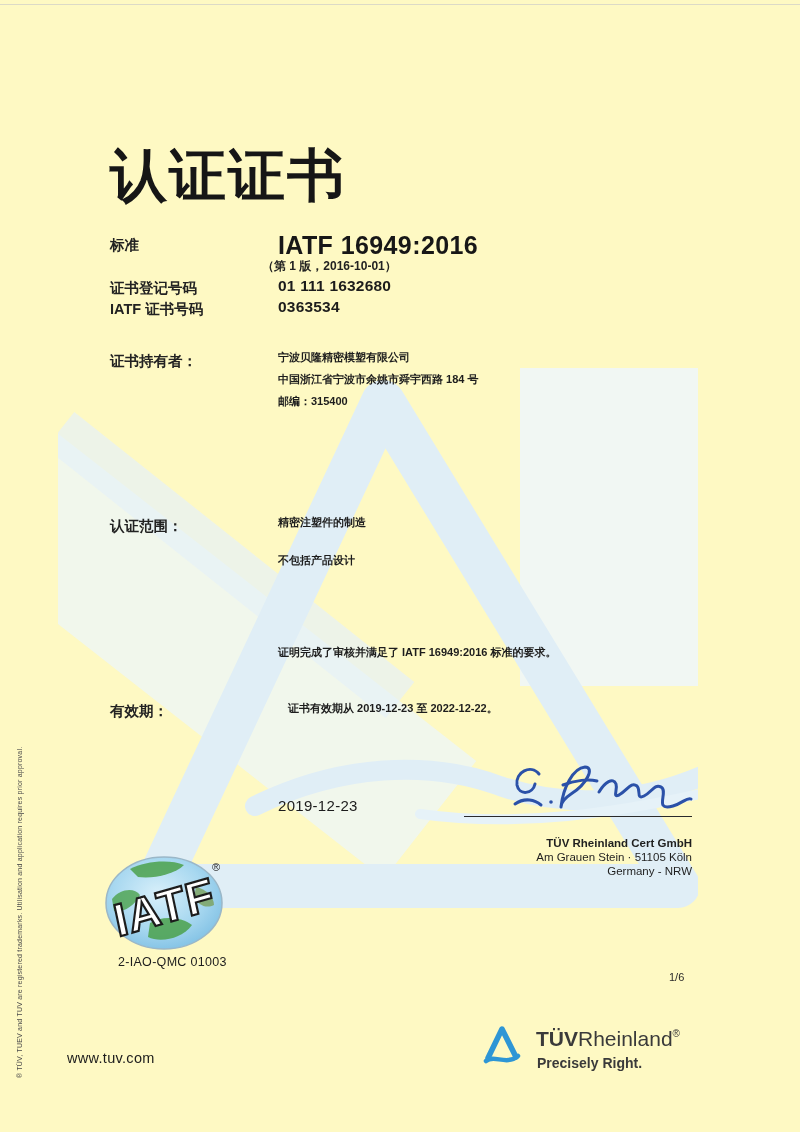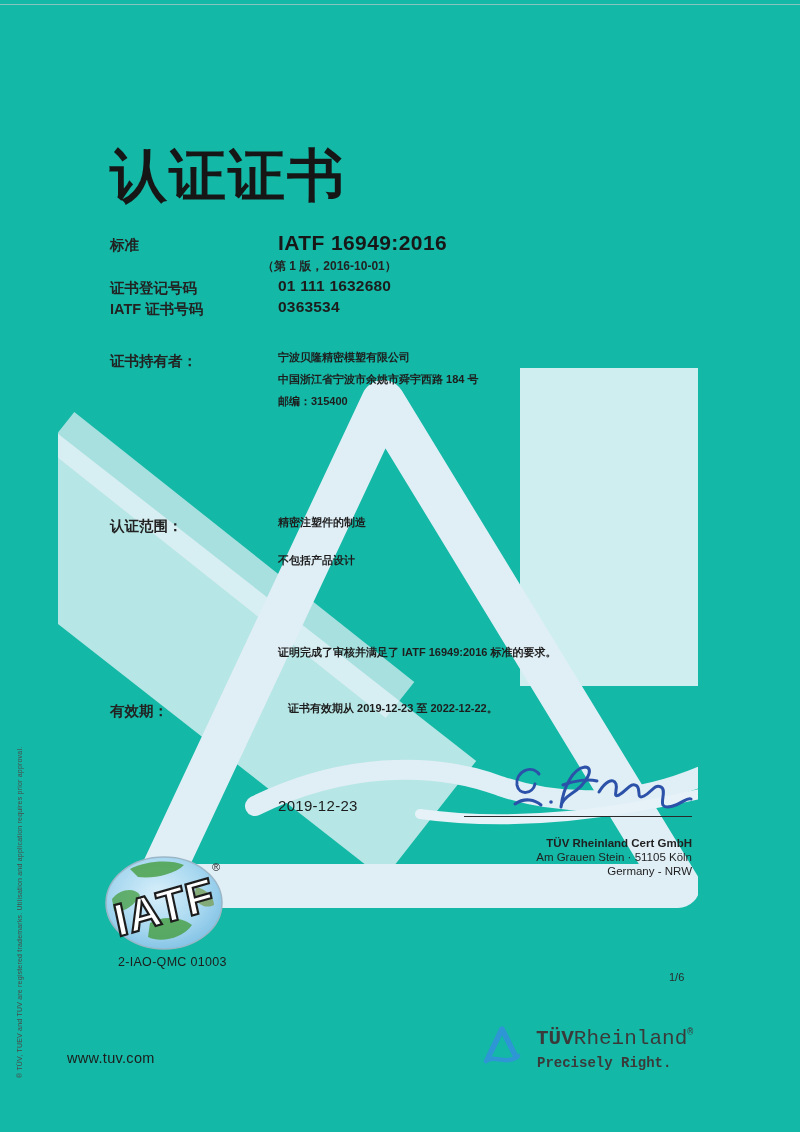--- a/index.html
+++ b/index.html
@@ -1,37 +1,37 @@
 <!DOCTYPE html>
 <html><head>
 <meta charset="utf-8">
 <style>
   html,body{margin:0;padding:0;background:#e9e9e9;}
   .page{
     position:relative;
     width:800px;height:1132px;
     margin:0 auto;
-    background:#14b8a6;
+    background:#fef9c3;
     overflow:hidden;
     font-family:"Liberation Sans","DejaVu Sans",sans-serif;
     color:#1e1e1e;
   }
   .scan-top{position:absolute;left:0;top:4px;width:100%;height:1px;background:#c9c9c9;opacity:.65;}
   .watermark{position:absolute;left:0;top:0;z-index:0;}
   .content{position:absolute;left:0;top:0;width:100%;height:100%;z-index:1;}
 
   .abs{position:absolute;white-space:nowrap;}
 
   .title{left:110px;top:146px;font-size:57px;font-weight:700;letter-spacing:2px;color:#161616;line-height:1.05;}
   .lbl{font-size:14.5px;font-weight:700;color:#222;}
   .val-cn{font-size:11px;font-weight:700;color:#1d1d1d;}
   .val-num{font-size:15.5px;font-weight:700;color:#1c1c1c;letter-spacing:.2px;}
 
   .std-label{left:110px;top:236px;}
-  .std-value{left:278px;top:231px;font-size:21px;font-weight:700;letter-spacing:.4px;color:#171717;text-align:center;}
+  .std-value{left:278px;top:231px;font-size:25px;font-weight:700;letter-spacing:.4px;color:#171717;text-align:center;}
   .std-edition{left:262px;top:258px;font-size:12px;font-weight:700;color:#222;}
 
   .reg-label{left:110px;top:279px;}
   .reg-value{left:278px;top:277px;}
   .iatfno-label{left:110px;top:300px;}
   .iatfno-value{left:278px;top:298px;}
 
   .holder-label{left:110px;top:352px;}
   .holder-name{left:278px;top:350px;}
   .holder-address{left:278px;top:372px;}
@@ -58,21 +58,21 @@
   .issuer-name{font-weight:700;}
   .issuer-line{font-weight:400;}
 
   .iatf-logo{left:100px;top:853px;}
   .iatf-code{left:118px;top:955px;font-size:12.5px;font-weight:400;color:#1d1d1d;letter-spacing:.3px;}
 
   .page-indicator{left:669px;top:971px;font-size:11px;color:#2a2a2a;}
 
   .website{left:67px;top:1050px;font-size:14.5px;color:#1c1c1c;letter-spacing:.3px;}
 
-  .brand{left:482px;top:1022px;width:260px;height:60px;font-family:Liberation Mono, monospace;}
+  .brand{left:482px;top:1022px;width:260px;height:60px;}
   .brand-triangle{position:absolute;left:0;top:2px;}
   .brand-word{position:absolute;left:54px;top:5px;font-size:21px;color:#3a3a3a;white-space:nowrap;}
   .brand-bold{font-weight:700;}
   .brand-reg{font-weight:400;}
   .brand-r{font-size:10px;vertical-align:9px;}
   .brand-tagline{position:absolute;left:55px;top:33px;font-size:14px;font-weight:700;color:#3a3a3a;}
 
   .side-note{
     left:16px;top:1078px;
     transform:rotate(-90deg);transform-origin:0 0;

